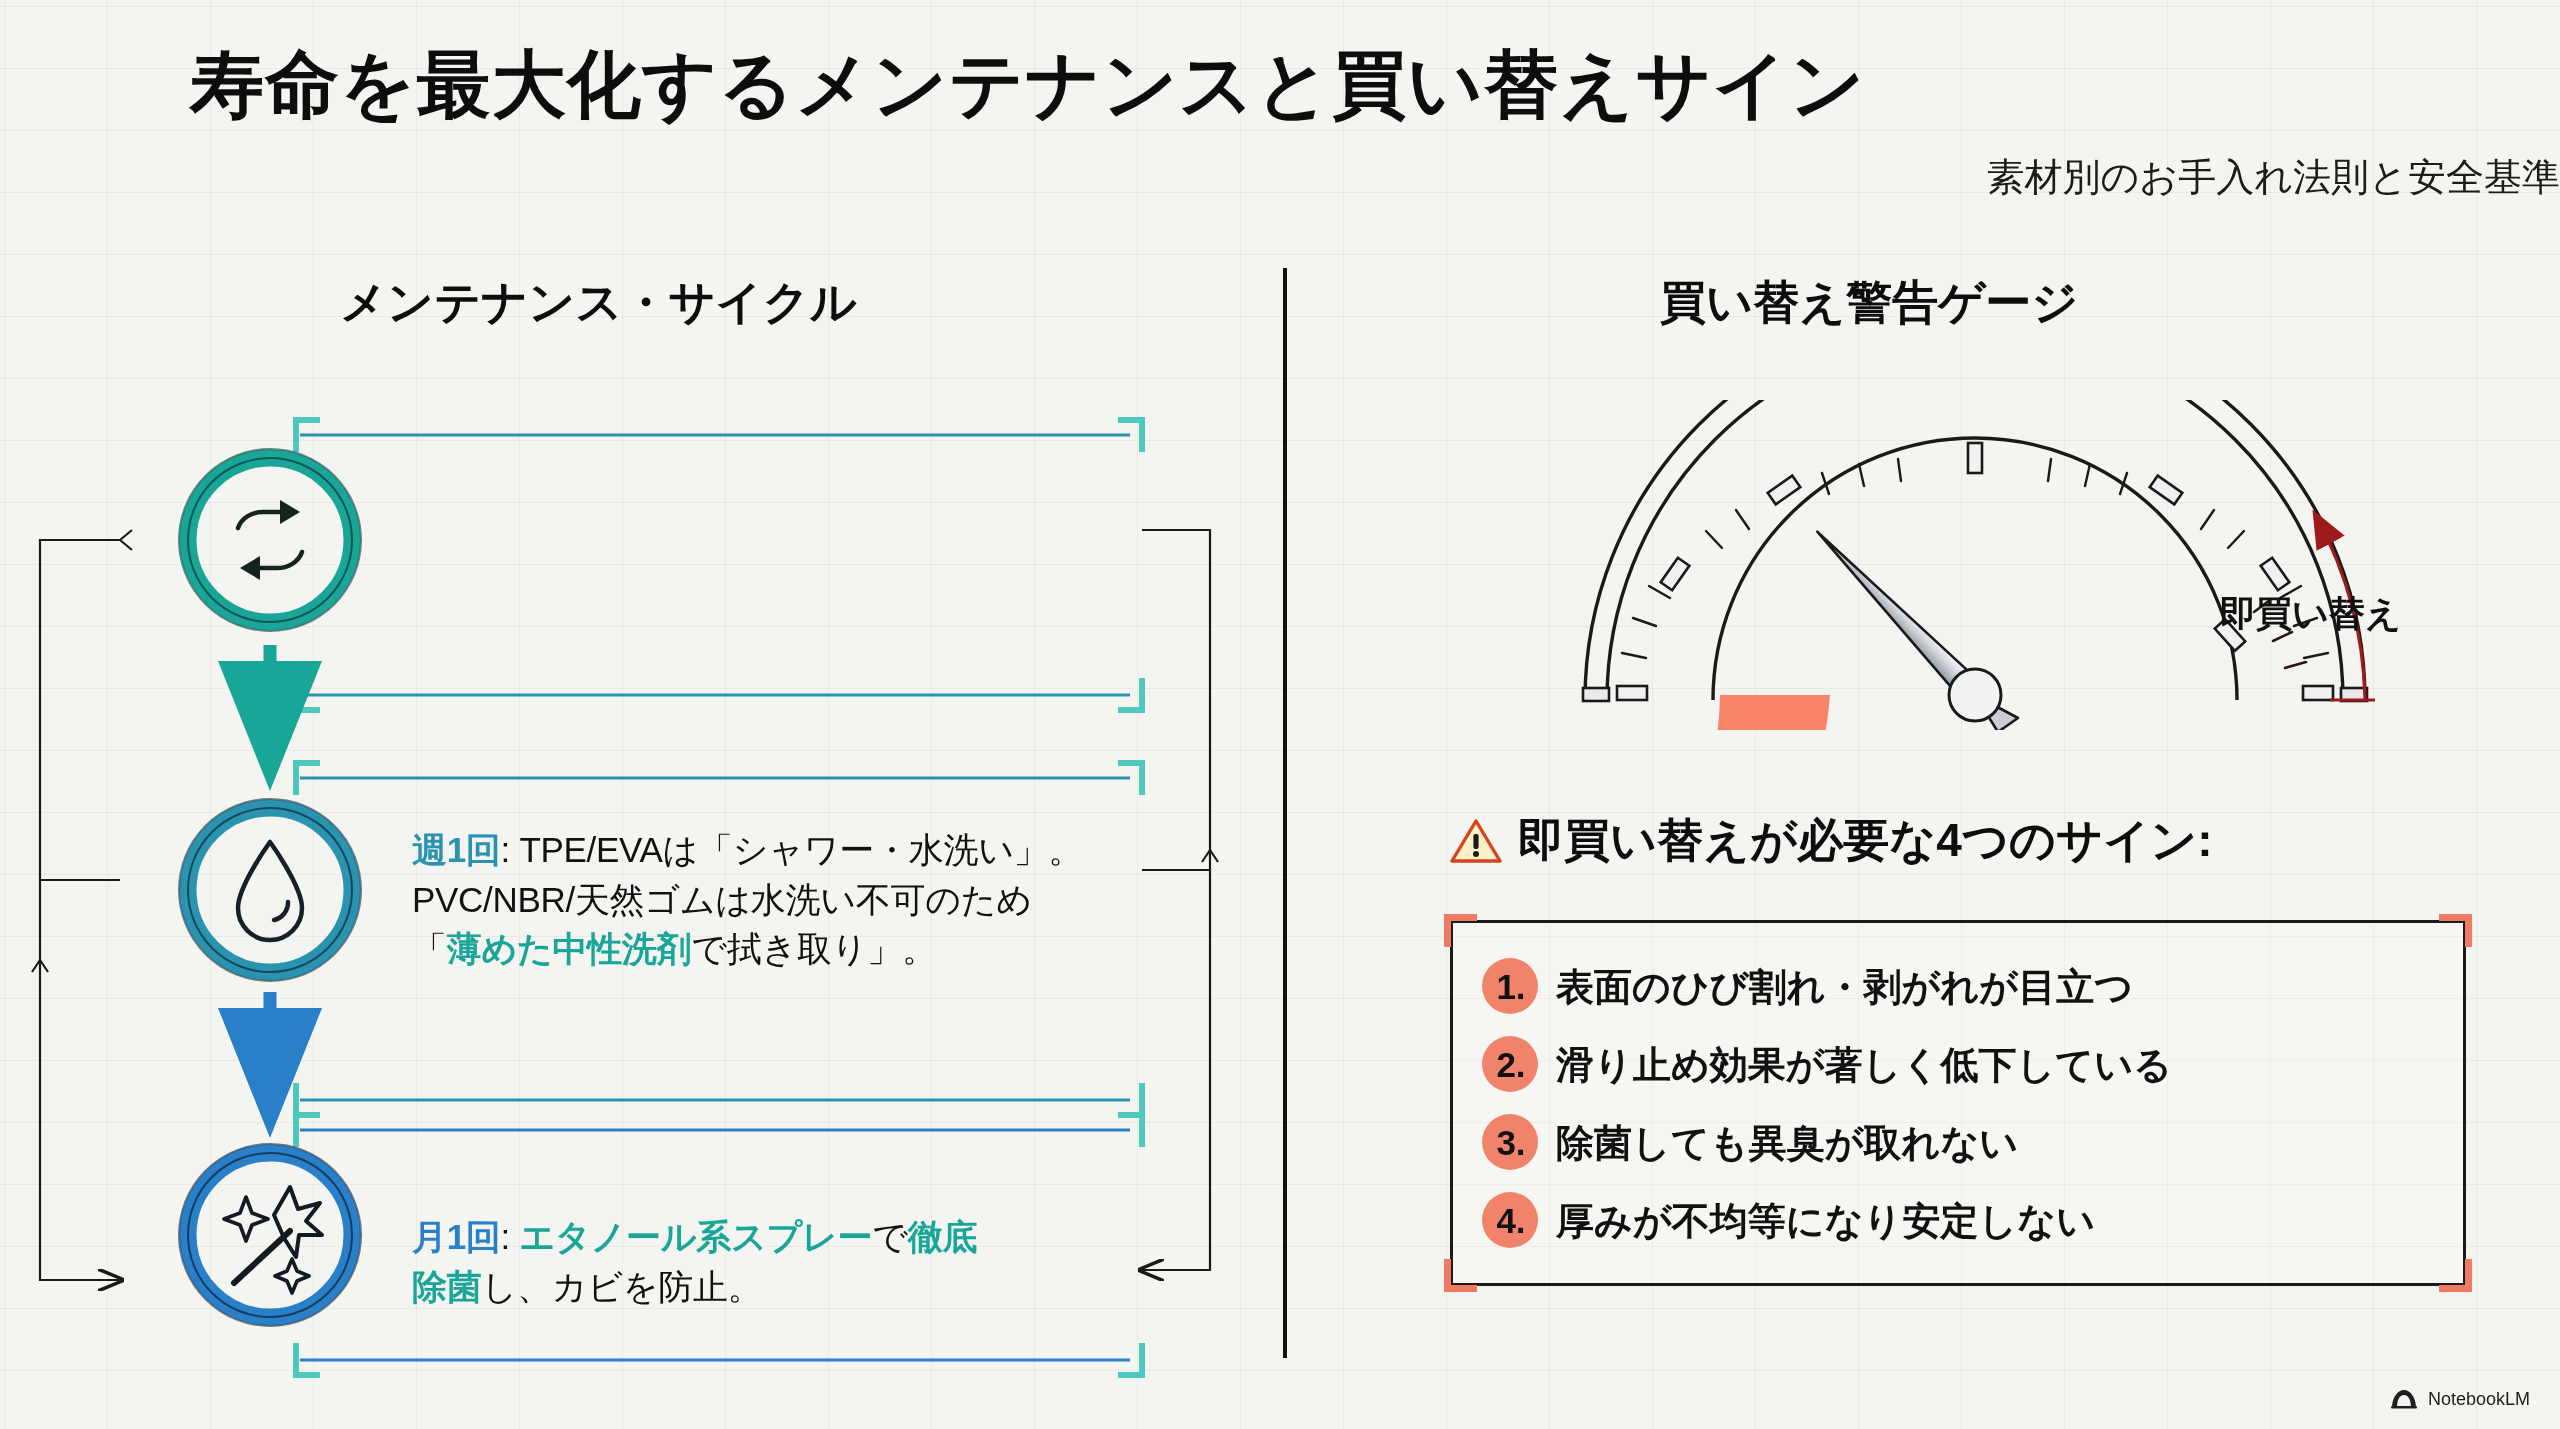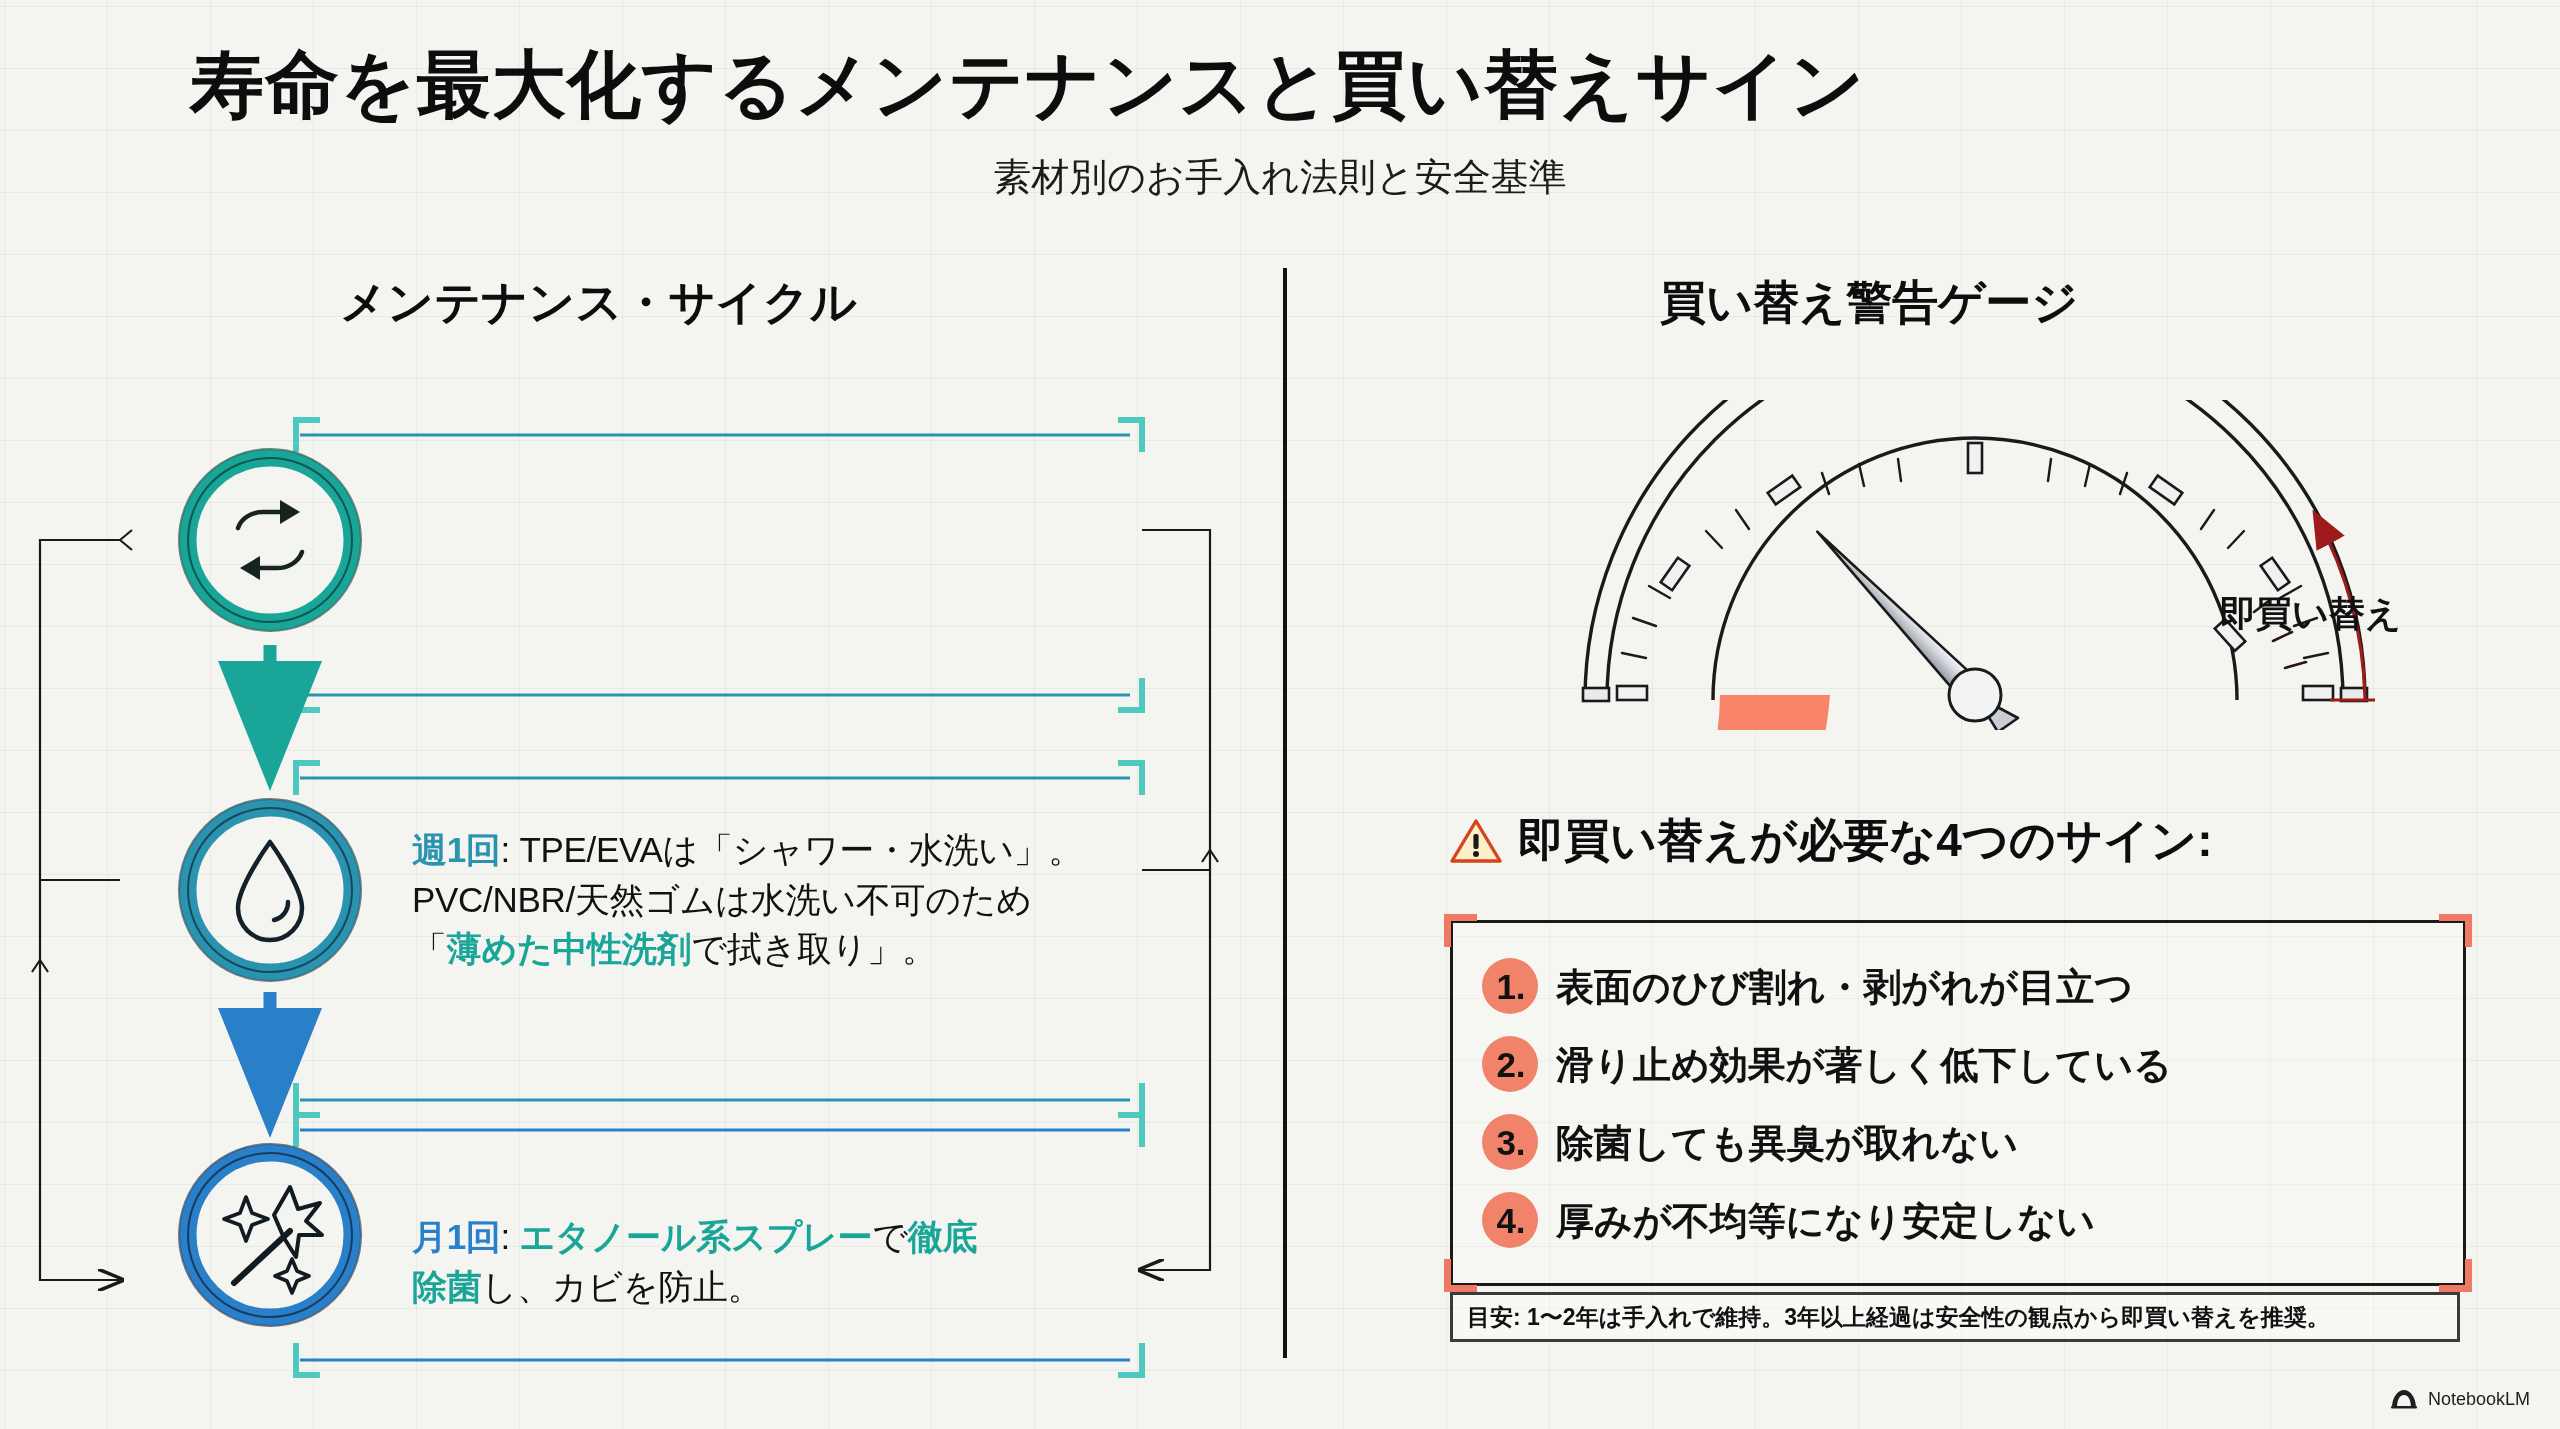--- a/index.html
+++ b/index.html
@@ -31,21 +31,21 @@
     font-size: 74px;
     font-weight: bold;
     letter-spacing: 1px;
     color: #0d0d0d;
     white-space: nowrap;
   }
   #subtitle {
     position: absolute;
     left: 0; top: 152px;
     width: 2560px;
-    text-align: center;
+    text-align: right;
     font-size: 38px;
     font-weight: normal;
     color: #1c1c1c;
     white-space: nowrap;
   }
 
   
   #divider {
     position: absolute;
     left: 1283px; top: 268px;
@@ -400,23 +400,20 @@
       <span>除菌しても異臭が取れない</span>
     </div>
     <div class="warn-item">
       <span class="warn-num">
           <span>4.</span>
         </span>
       <span>厚みが不均等になり安定しない</span>
     </div>
   </div>
 
-  <div id="footnote">
-    <span>目安: 1〜2年は手入れで維持。3年以上経過は安全性の観点から即買い替えを推奨。</span>
-  </div>
 
   <div id="watermark">
     <svg width="30" height="24" viewBox="0 0 30 24">
       <path d="M3,21 C3,10 9,3 15,3 C21,3 27,10 27,21 L22,21 C22,12 19,8 15,8 C11,8 8,12 8,21 Z" fill="#1e1e1e"></path>
       <rect x="2" y="19" width="26" height="2.4" rx="1.2" fill="#1e1e1e"></rect>
     </svg>
     <span>NotebookLM</span>
   </div>
 
 </div>

